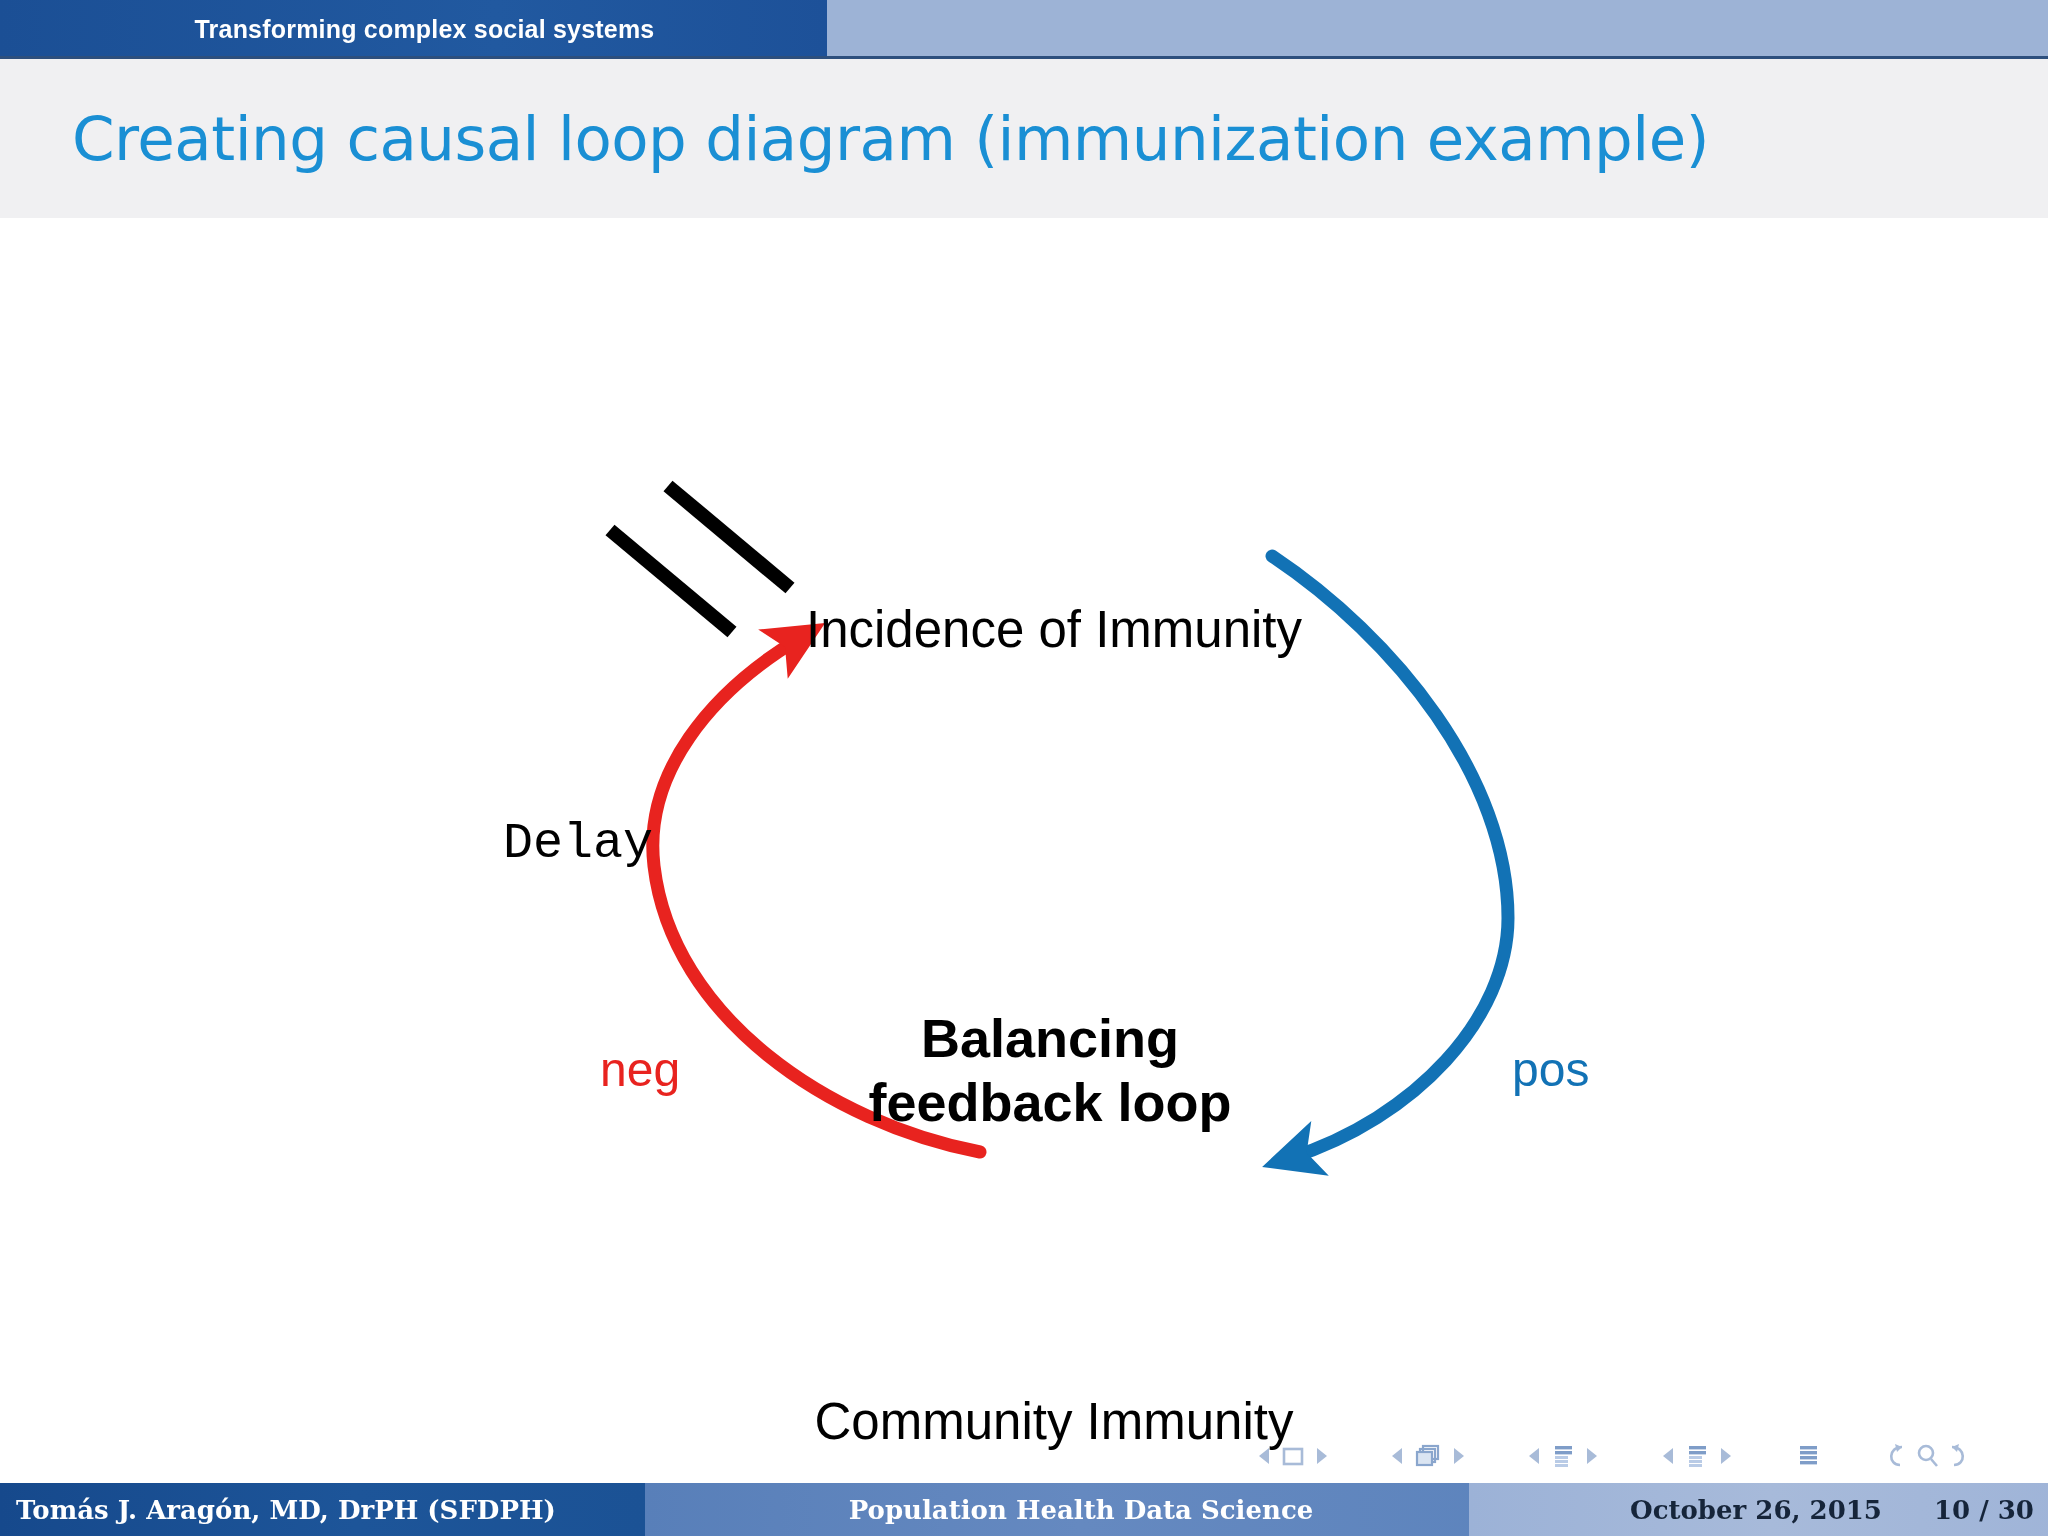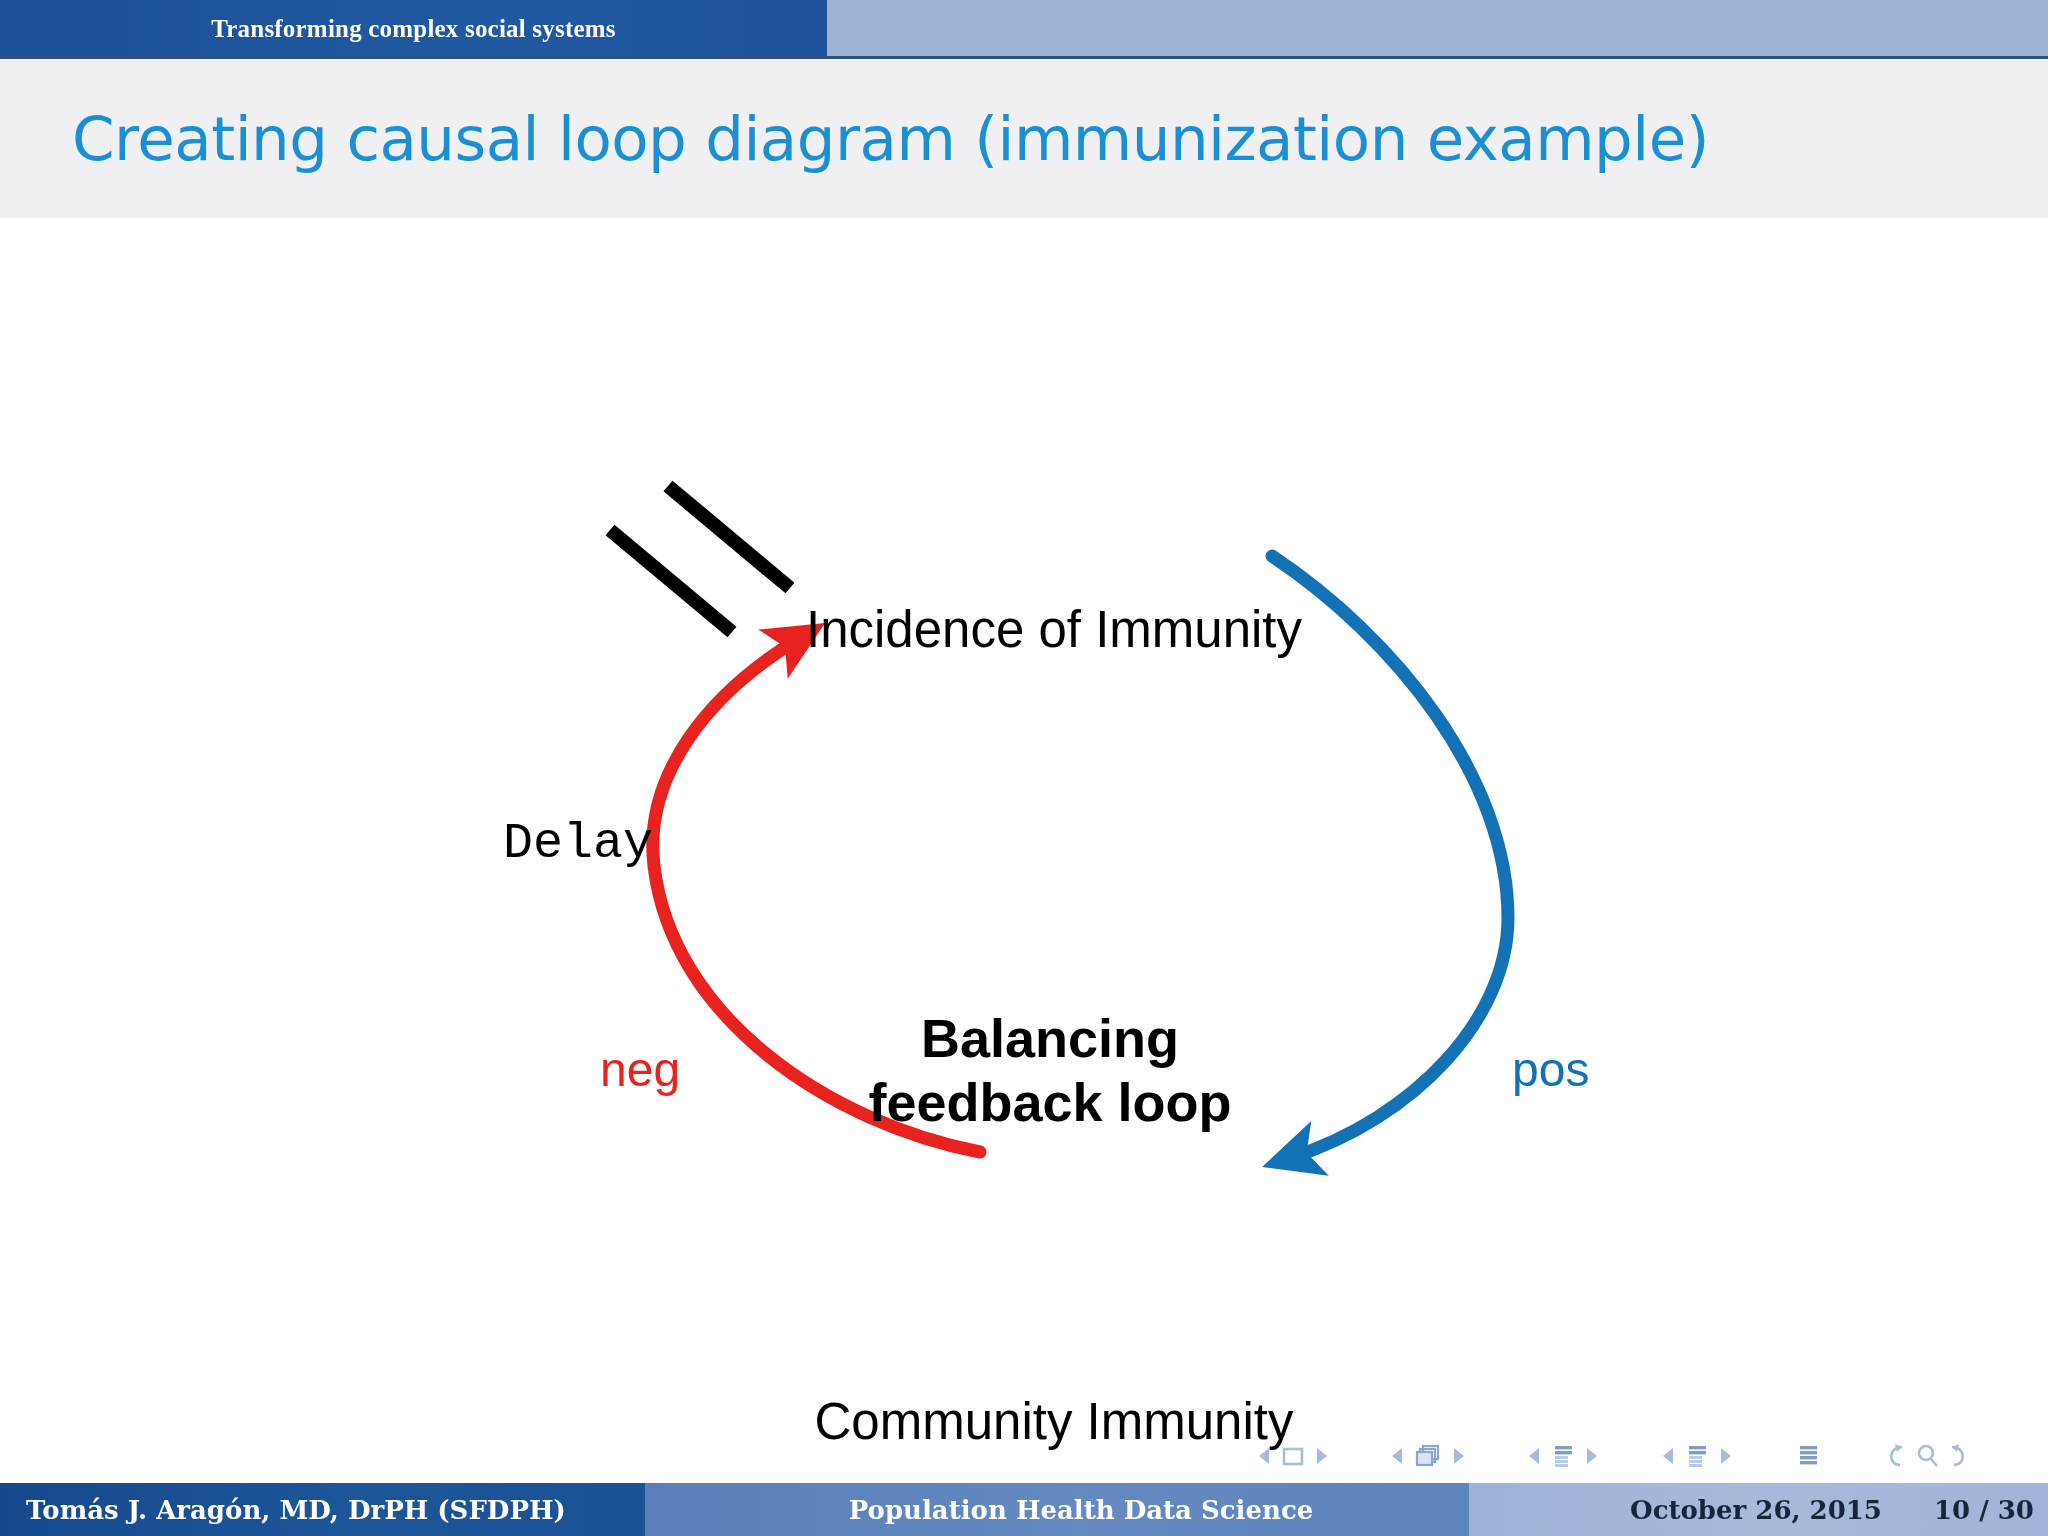--- a/index.html
+++ b/index.html
@@ -33,25 +33,26 @@
   }
   .headbar-title {
     position: absolute;
     left: 0; top: 0;
     width: 827px;
     height: 58px;
     display: flex;
     align-items: center;
     justify-content: center;
     color: #ffffff;
-    font-family: Liberation Serif, serif;
+    font-family: Liberation Sans, sans-serif;
     font-weight: bold;
     font-size: 25px;
     letter-spacing: 0.2px;
     white-space: nowrap;
+    padding-left: 11px;
   }
   .headbar-rule {
     position: absolute;
     left: 0; top: 56px;
     width: 2048px;
     height: 3px;
     background: #2d4f7d;
   }
 
   
@@ -176,21 +177,21 @@
     width: 2048px;
     height: 53px;
   }
   .foot-a {
     position: absolute;
     left: 0; top: 0;
     width: 645px; height: 53px;
     background: #1b5295;
     background: linear-gradient(to right, #16498c 0%, #1d5599 55%, #1b5295 100%);
     display: flex; align-items: center;
-    padding-left: 26px;
+    padding-left: 16px;
     box-sizing: border-box;
   }
   .foot-b {
     position: absolute;
     left: 645px; top: 0;
     width: 872px; height: 53px;
     background: #5d84bd;
     background: linear-gradient(to right, #587fb9 0%, #6589c0 50%, #5d84bd 100%);
     display: flex; align-items: center; justify-content: center;
   }

